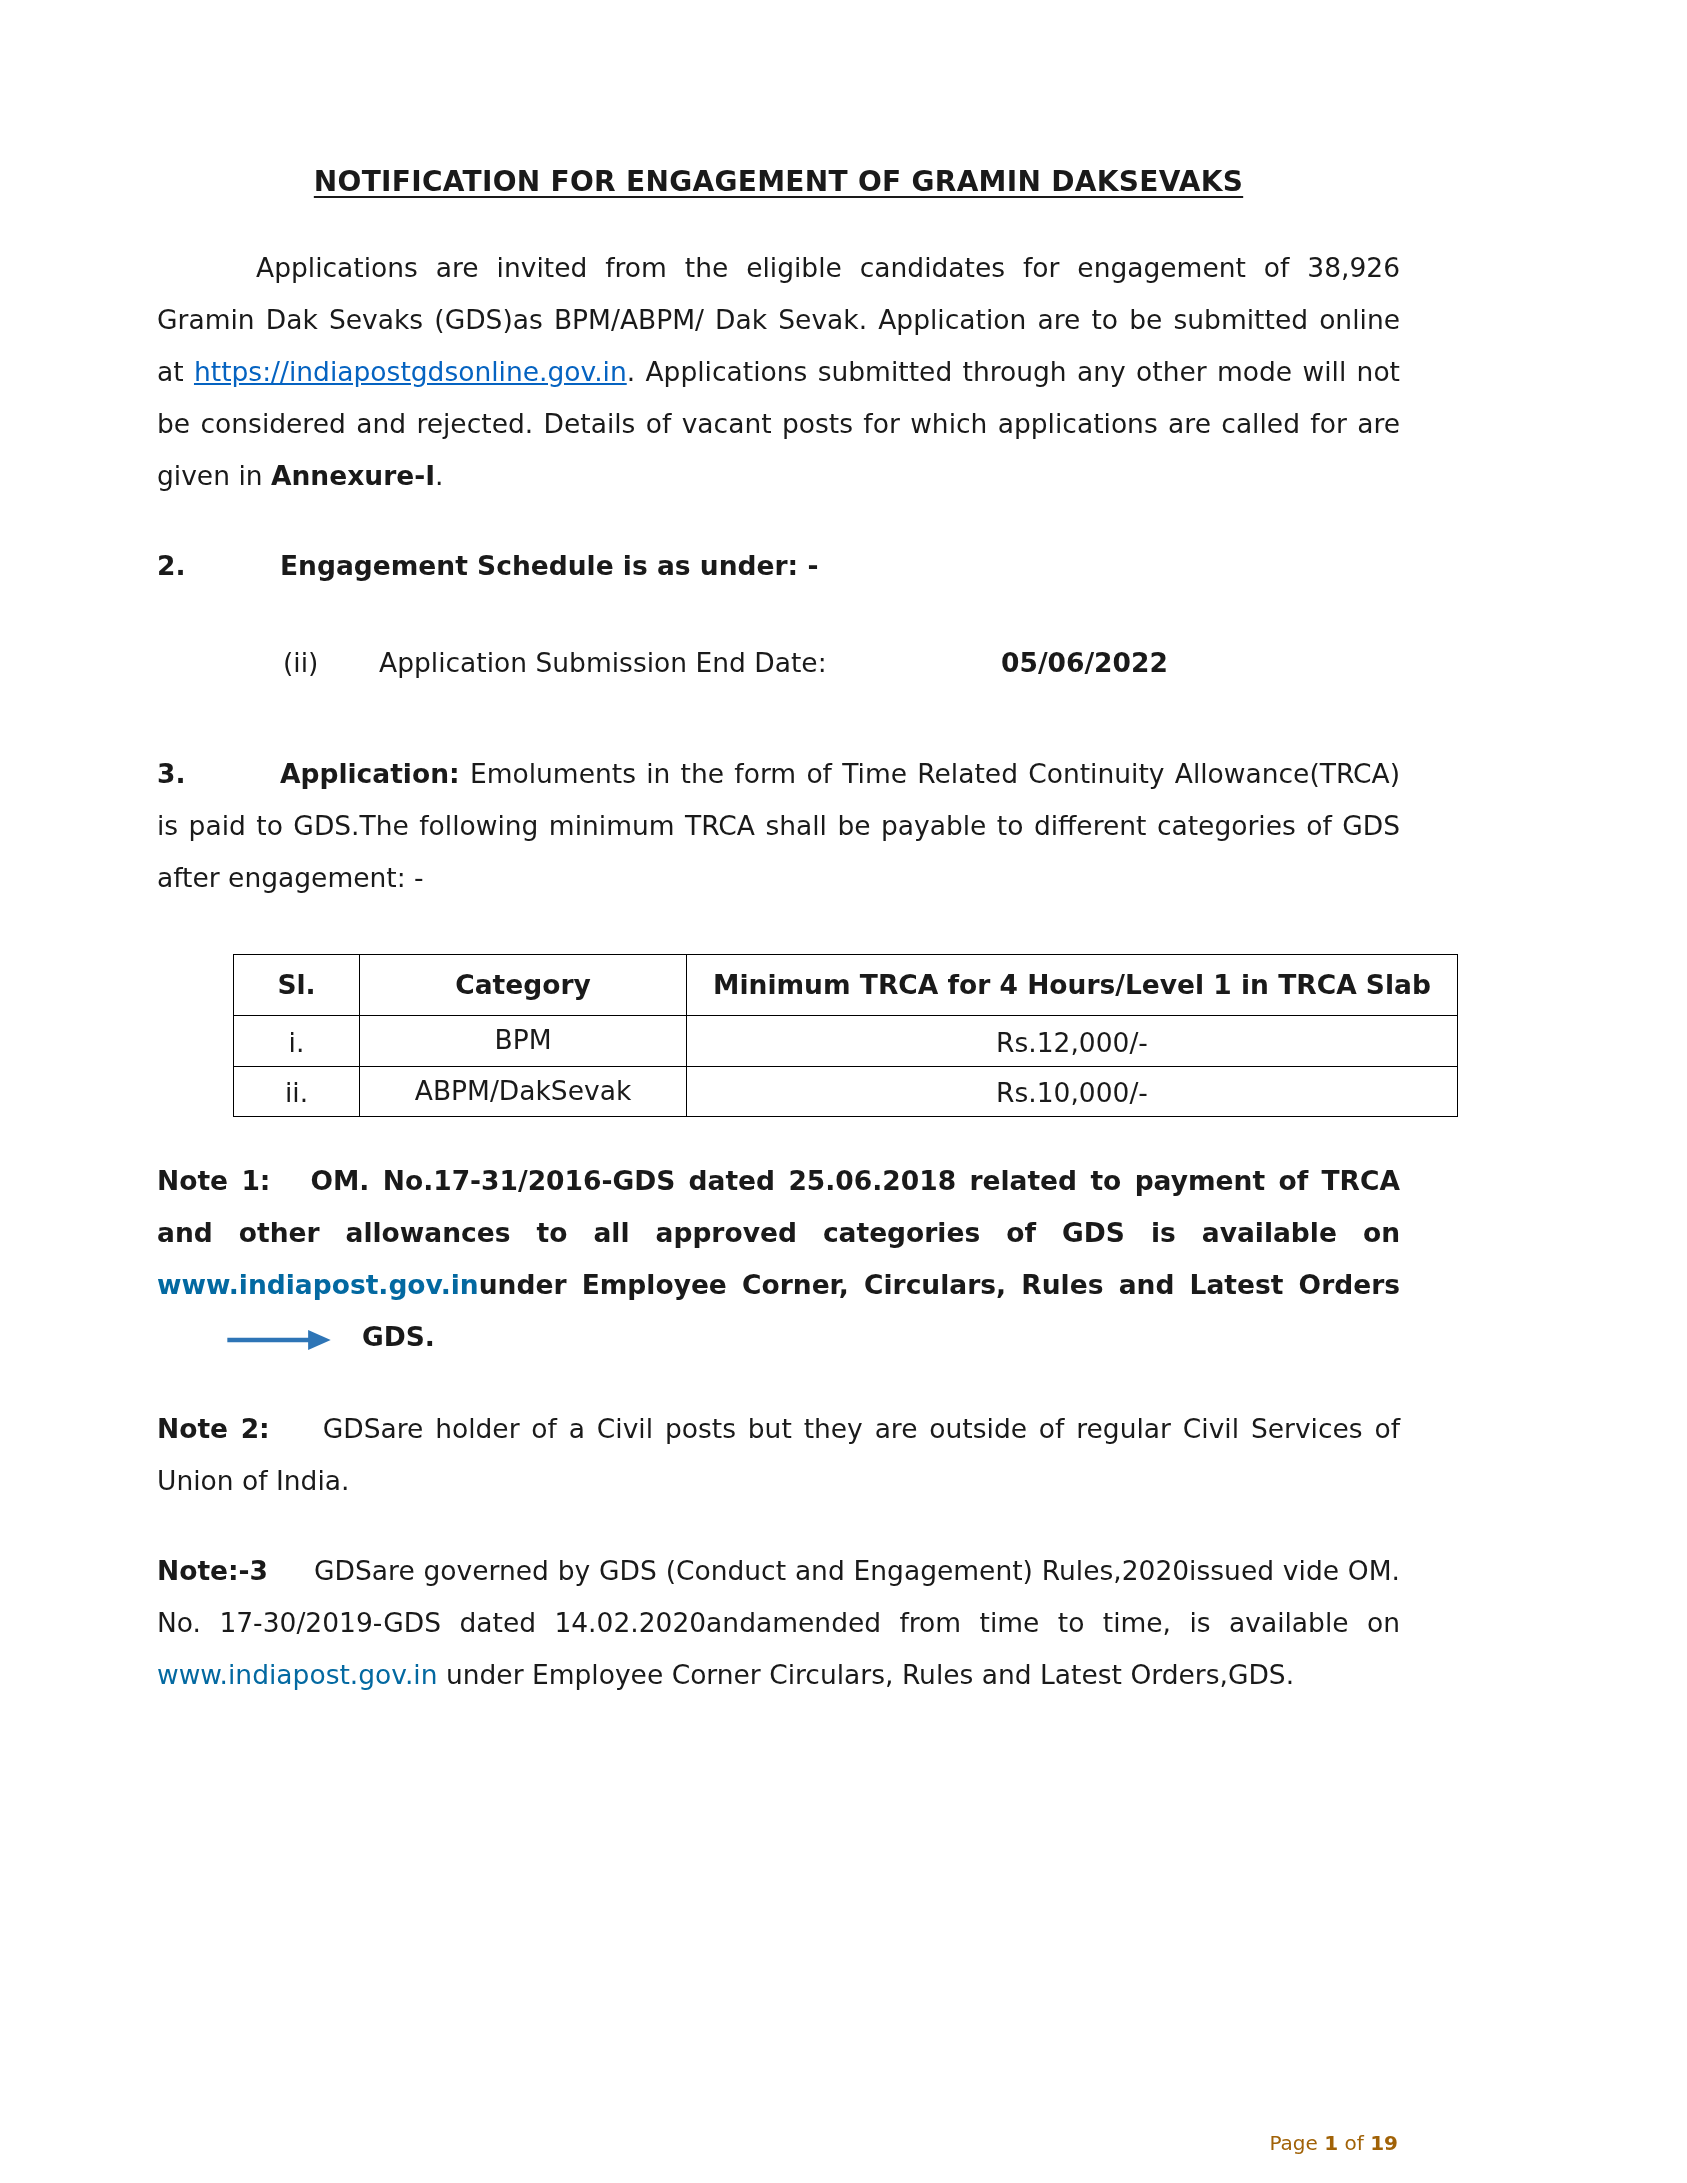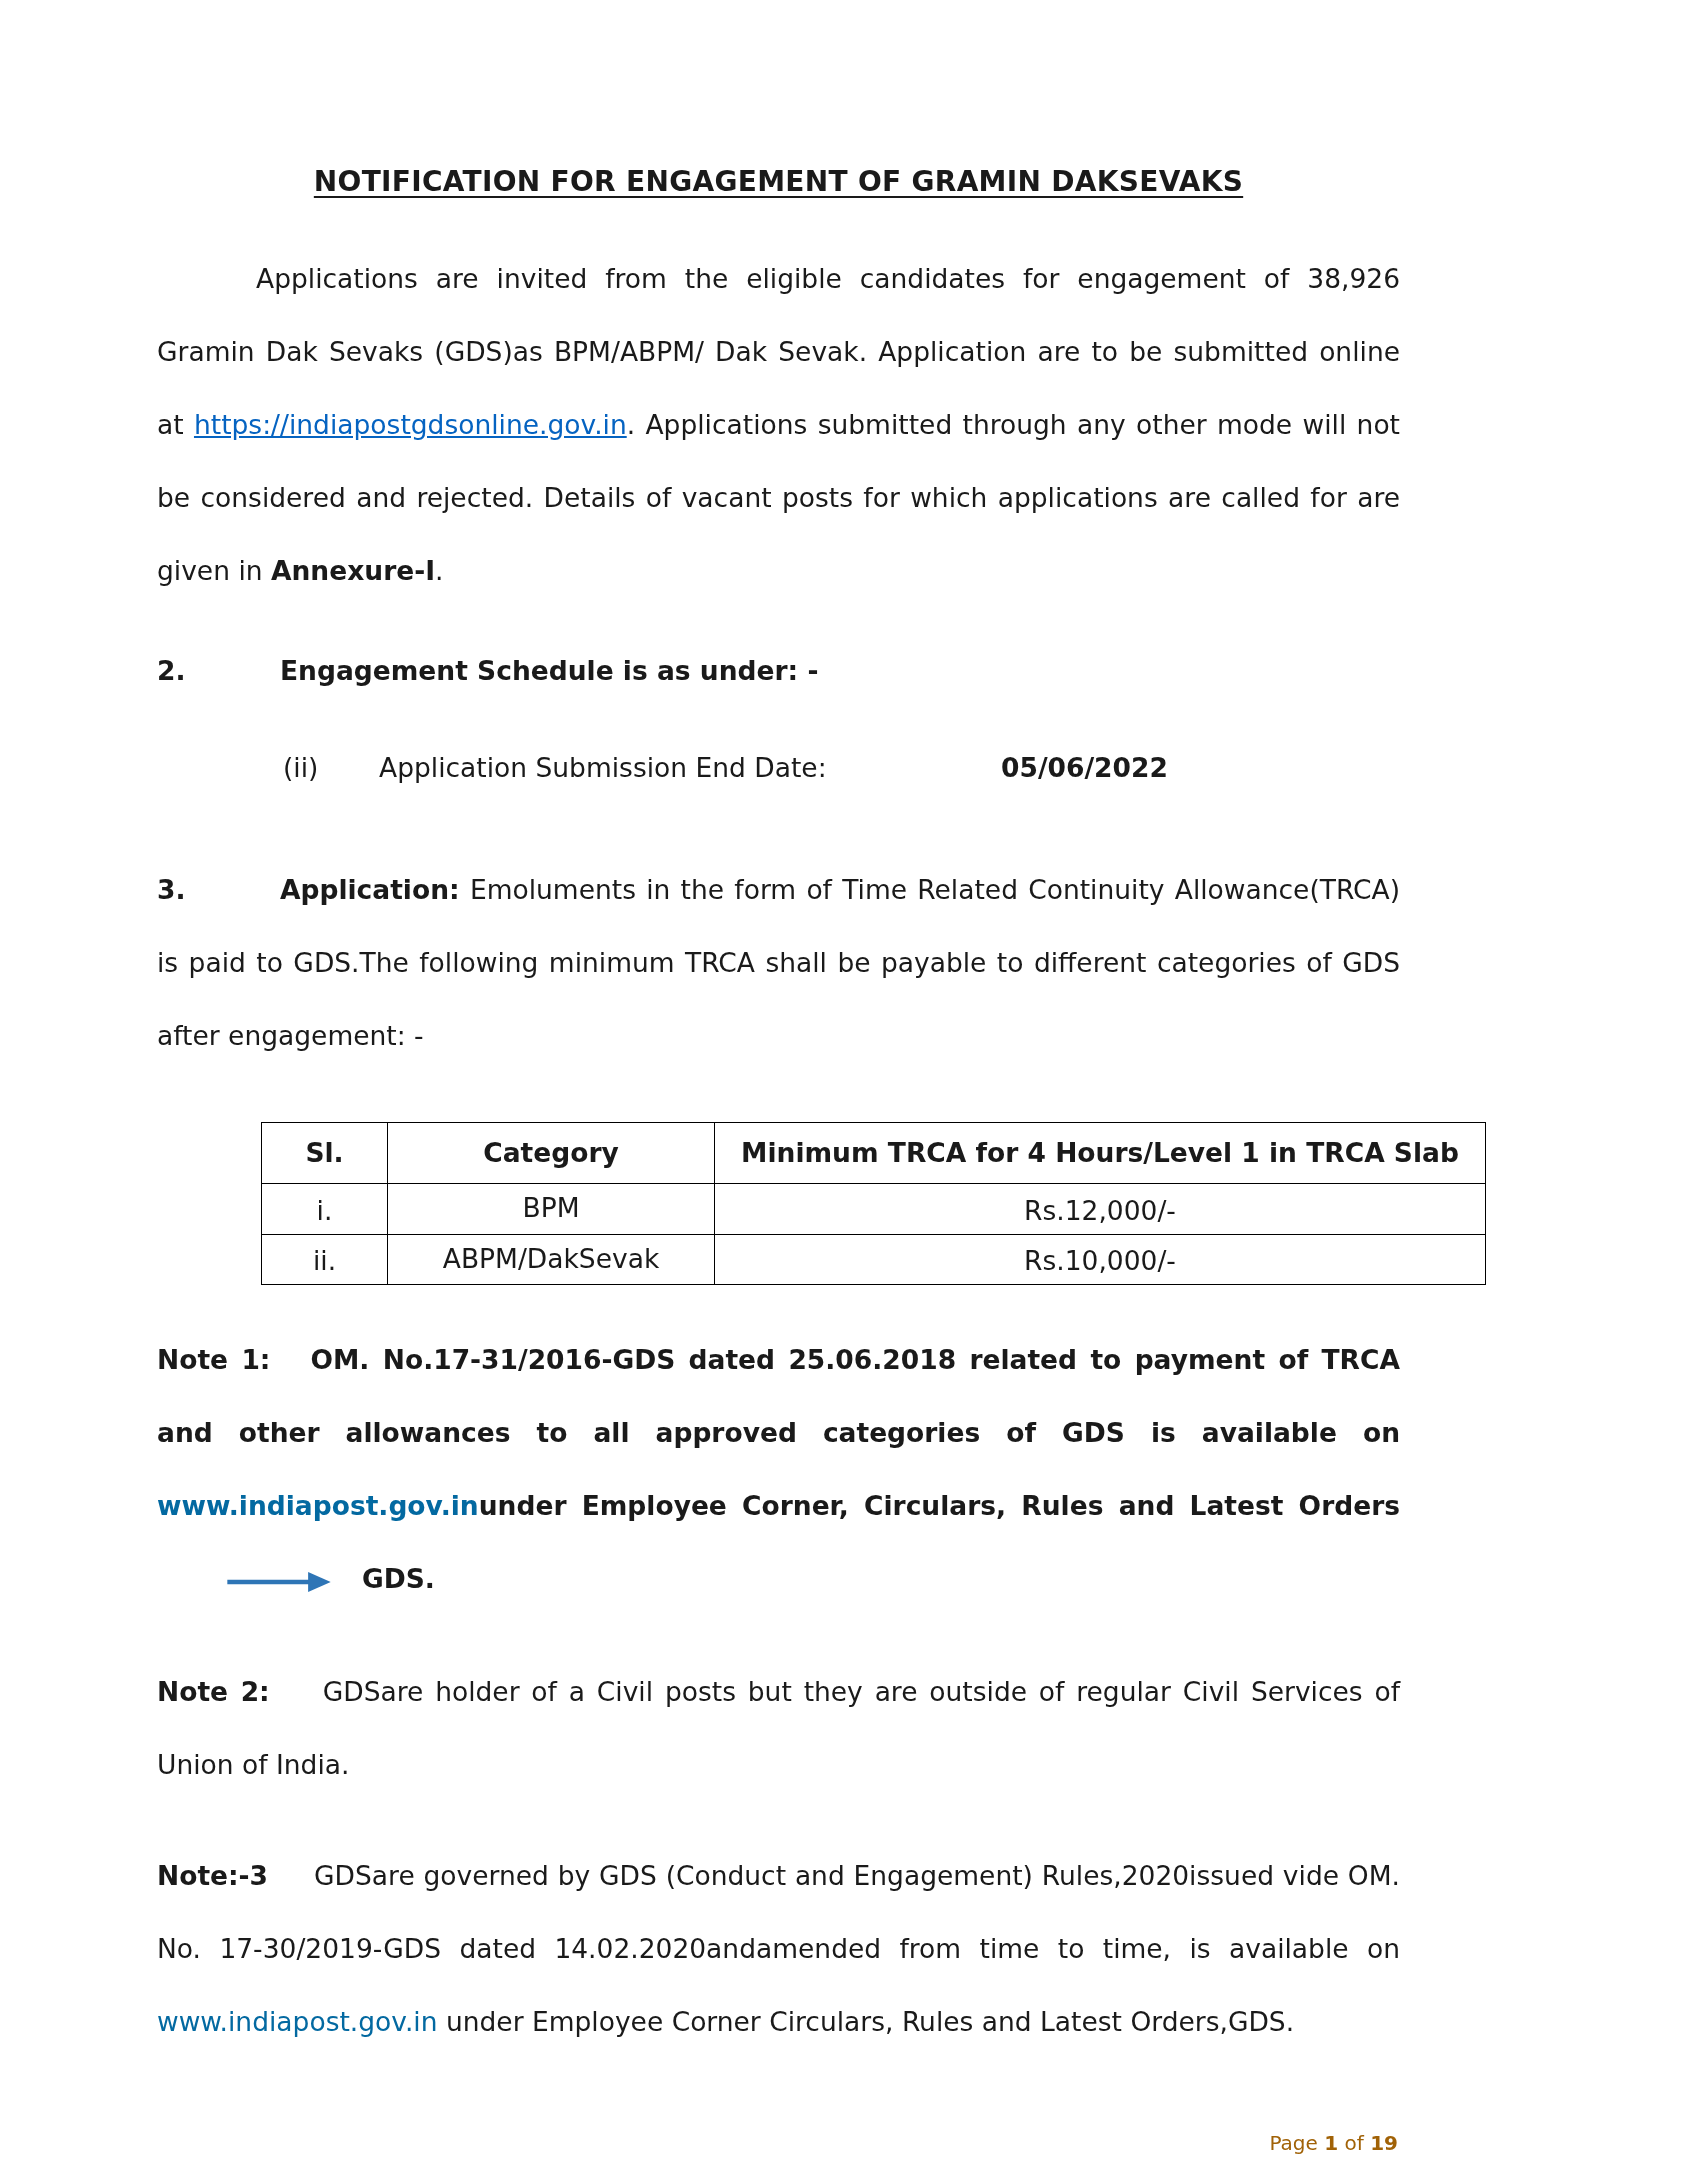--- a/index.html
+++ b/index.html
@@ -23,21 +23,21 @@
     text-align: center;
     font-weight: bold;
     font-size: 28px;
     text-decoration: underline;
     text-underline-offset: 5.3px;
     margin-bottom: 44px;
     letter-spacing: 0.3px;
   }
   p.body {
     font-size: 26.5px;
-    line-height: 73px;
+    line-height: 52px;
     text-align: justify;
   }
   .indent { text-indent: 99px; }
   .bold { font-weight: bold; }
   a.link {
     color: #0563C1;
     text-decoration: underline;
     cursor: pointer;
   }
   a.link-plain {
@@ -59,21 +59,21 @@
   }
   .sched-marker { display: inline-block; width: 96px; }
   .sched-label  { display: inline-block; width: 622px; }
   .sched-value  { font-weight: bold; }
   .sec3 { margin-top: 57px; }
   .spacer60 { display: inline-block; width: 40px; }
   .spacer70 { display: inline-block; width: 46px; }
   .spacer80 { display: inline-block; width: 53px; }
   table.trca {
     margin-top: 50px;
-    margin-left: 104px;
+    margin-left: 76px;
     border-collapse: collapse;
     width: 1224px;
     table-layout: fixed;
     border-radius: 25px;
   }
   table.trca col.c-sl  { width: 126px; }
   table.trca col.c-cat { width: 327px; }
   table.trca col.c-trca{ width: 771px; }
   table.trca th, table.trca td {
     border: 1.3px solid #000000;

